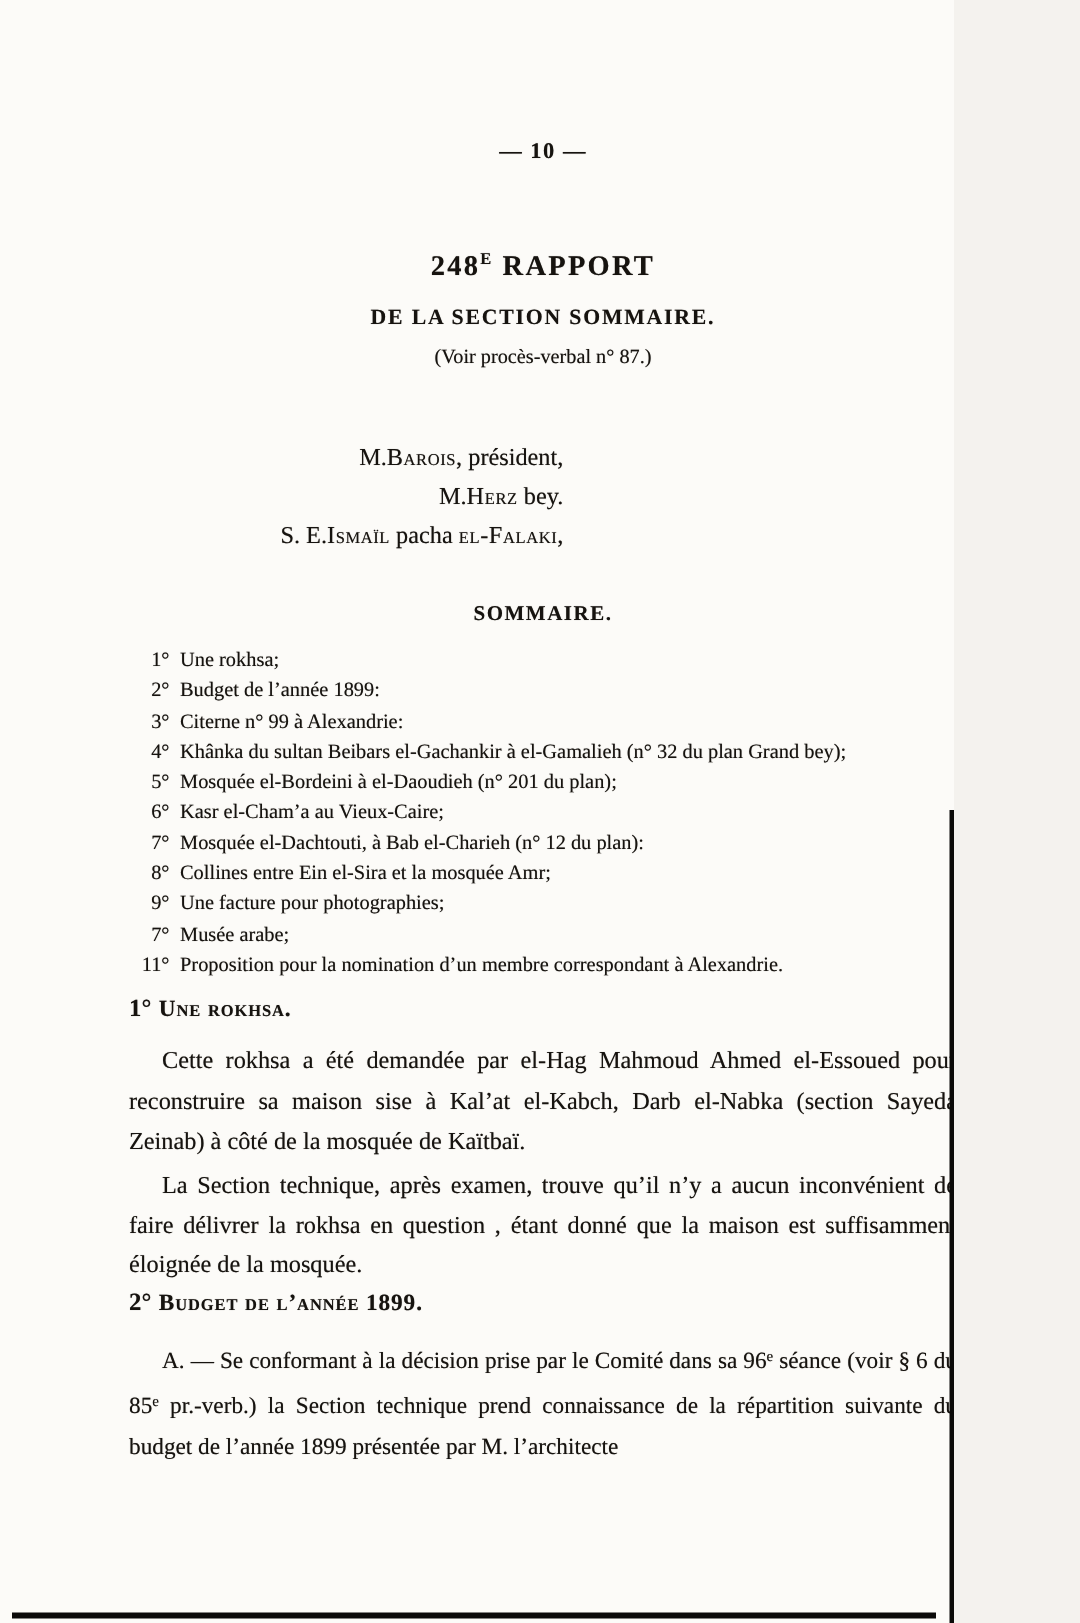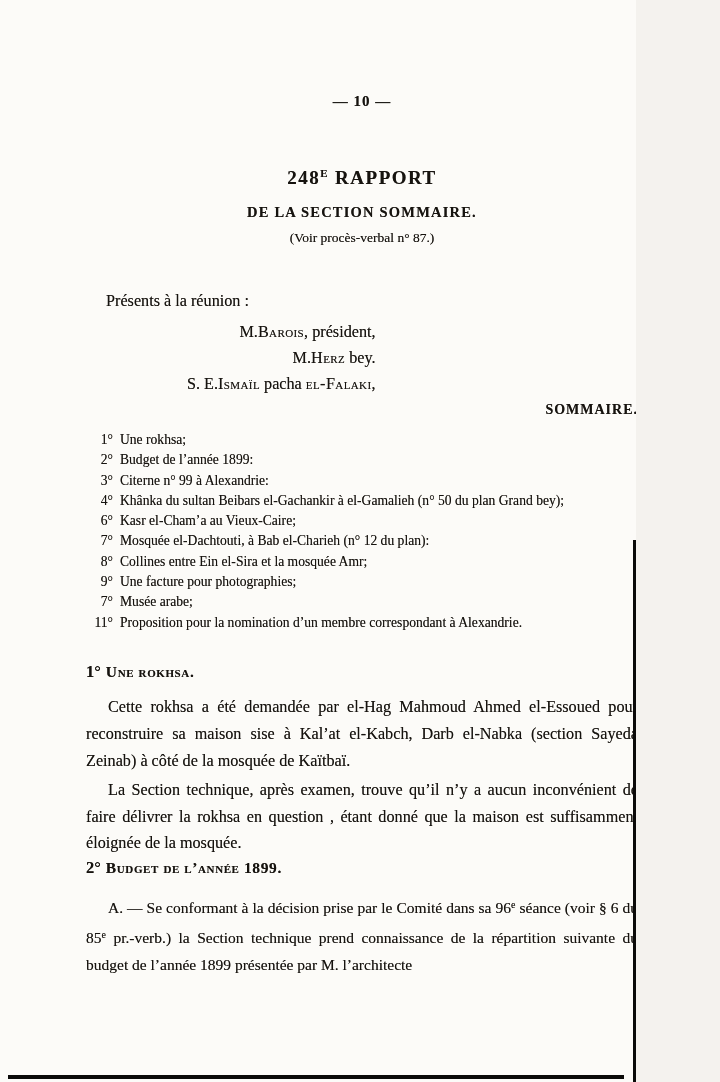--- a/index.html
+++ b/index.html
@@ -29,21 +29,21 @@
 
   .subtitle { top: 204px; font-size: 14.5px; font-weight: bold; letter-spacing: 1.2px; }
   .reference { top: 230px; font-size: 13.5px; }
 
   .attendance { position: absolute; top: 292px; left: 20px; font-size: 16.2px; }
   .attendance-intro { margin-bottom: 8px; }
   .attendee { margin-left: 66px; line-height: 26px; text-align: right; }
   .att-prefix { display: inline-block; min-width: 46px; }
   .sc { font-variant: small-caps; letter-spacing: 0.4px; }
 
-  .sommaire-title { top: 402px; font-size: 14px; font-weight: bold; letter-spacing: 1px; text-align: right; }
+  .sommaire-title { top: 402px; font-size: 14px; font-weight: bold; letter-spacing: 1px; }
 
   .sommaire-list { position: absolute; top: 430px; left: 0; width: 558px; font-size: 13.6px; line-height: 20.3px; }
   .sommaire-item { white-space: nowrap; }
   .s-num { display: inline-block; width: 27px; text-align: right; margin-right: 7px; }
 
   .section-heading { position: absolute; width: 100%; text-align: left; font-weight: bold; }
   .h1 { top: 662px; }
   .h2 { top: 858px; }
   .h-num { font-size: 16.5px; }
   .h-text { font-variant: small-caps; font-size: 15.5px; letter-spacing: 0.6px; margin-left: 5px; }
@@ -67,39 +67,39 @@
 
     <div class="centered title">
       <span>248</span><span class="sup">E</span><span class="title-word">RAPPORT</span>
     </div>
 
     <div class="centered subtitle">DE LA SECTION SOMMAIRE.</div>
 
     <div class="centered reference">(Voir procès-verbal n° 87.)</div>
 
     <div class="attendance">
-      <div class="attendance-intro">Présents à la réunion :</div>
       <div class="attendee">
         <span class="att-prefix">M.</span><span class="sc">Barois</span><span>, président,</span><span class="sc"></span><span></span>
       </div>
       <div class="attendee">
         <span class="att-prefix">M.</span><span class="sc">Herz</span><span> bey.</span><span class="sc"></span><span></span>
       </div>
       <div class="attendee">
         <span class="att-prefix">S. E.</span><span class="sc">Ismaïl</span><span> pacha </span><span class="sc">el-Falaki</span><span>,</span>
       </div>
     </div>
 
     <div class="centered sommaire-title">SOMMAIRE.</div>
 
     <div class="sommaire-list">
       <div class="sommaire-item"><span class="s-num">1°</span><span>Une rokhsa;</span></div>
       <div class="sommaire-item"><span class="s-num">2°</span><span>Budget de l’année 1899:</span></div>
       <div class="sommaire-item"><span class="s-num">3°</span><span>Citerne n° 99 à Alexandrie:</span></div>
-      <div class="sommaire-item"><span class="s-num">4°</span><span>Khânka du sultan Beibars el-Gachankir à el-Gamalieh (n° 50 du plan Grand bey);</span></div>
+      <div class="sommaire-item"><span class="s-num">4°</span><span>Khânka du sultan Beibars el-Gachankir à el-Gamalieh (n° 32 du plan Grand bey);</span></div>
+      <div class="sommaire-item"><span class="s-num">5°</span><span>Mosquée el-Bordeini à el-Daoudieh (n° 201 du plan);</span></div>
       <div class="sommaire-item"><span class="s-num">6°</span><span>Kasr el-Cham’a au Vieux-Caire;</span></div>
       <div class="sommaire-item"><span class="s-num">7°</span><span>Mosquée el-Dachtouti, à Bab el-Charieh (n° 12 du plan):</span></div>
       <div class="sommaire-item"><span class="s-num">8°</span><span>Collines entre Ein el-Sira et la mosquée Amr;</span></div>
       <div class="sommaire-item"><span class="s-num">9°</span><span>Une facture pour photographies;</span></div>
       <div class="sommaire-item"><span class="s-num">7°</span><span>Musée arabe;</span></div>
       <div class="sommaire-item"><span class="s-num">11°</span><span>Proposition pour la nomination d’un membre correspondant à Alexandrie.</span></div>
     </div>
 
     <div class="section-heading h1">
       <span class="h-num">1°</span><span class="h-text">Une rokhsa.</span>

